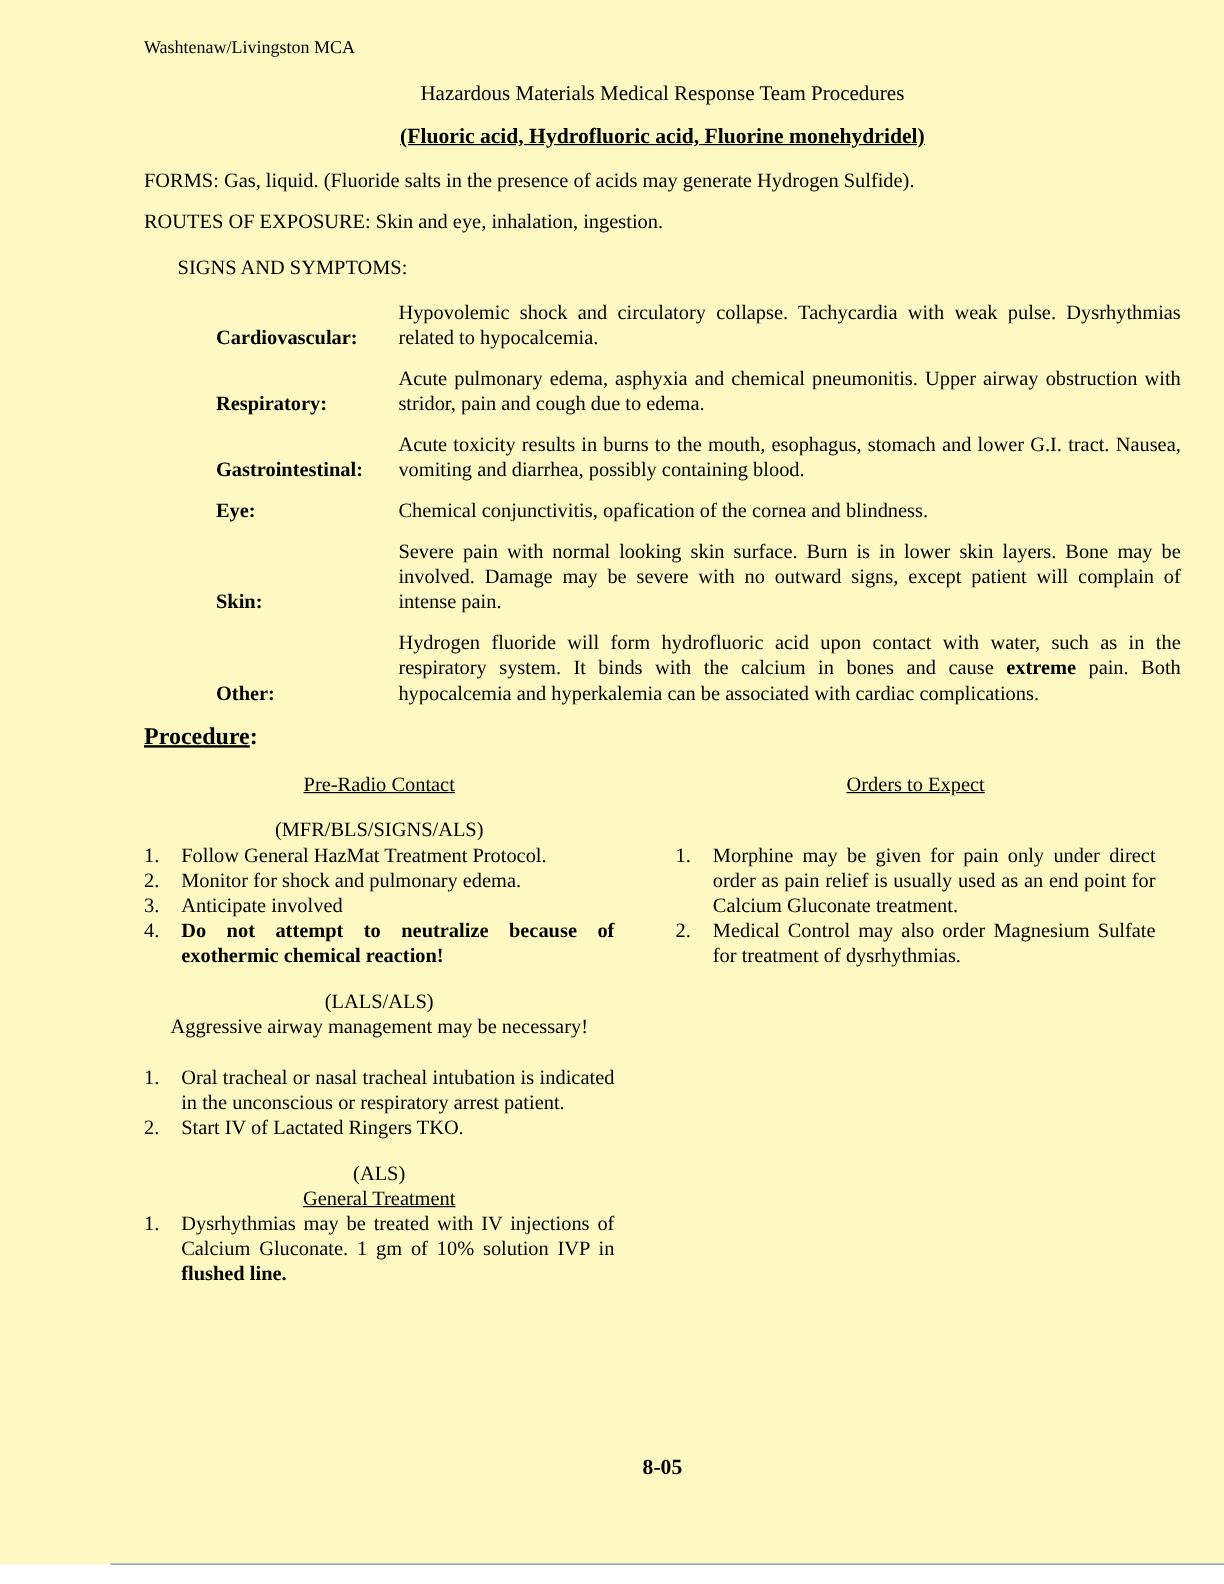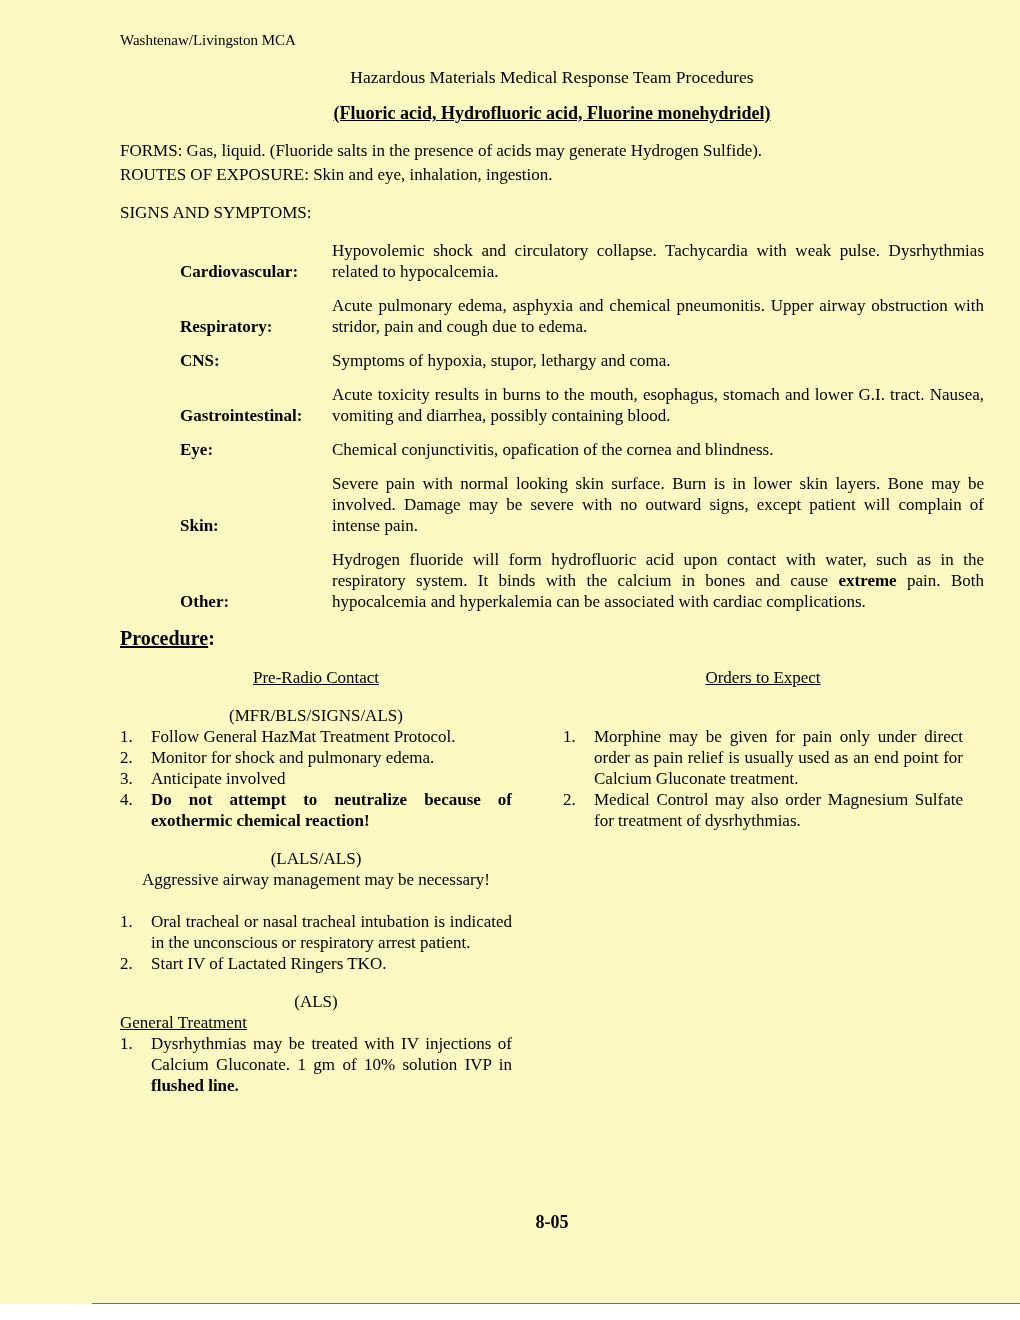--- a/index.html
+++ b/index.html
@@ -14,35 +14,35 @@
     line-height: 21px;
     overflow: hidden;
   }
   .content {
     padding: 30px 36px 0 120px;
   }
   .org-line { font-size: 15px; margin-bottom: 16px; }
   .doc-title { text-align: center; font-size: 17.5px; margin-bottom: 14px; }
   .chem-block { text-align: center; font-weight: bold; font-size: 18px; line-height: 22px; margin-bottom: 16px; }
   .u { text-decoration: underline; }
-  .forms-line { margin-bottom: 3px; }
+  .forms-line { margin-bottom: 13px; }
   .routes-line { margin-bottom: 17px; }
-  .signs-heading { margin-bottom: 17px; }
+  .signs-heading { margin-bottom: 17px; margin-left: 28px; }
   .signs-block { margin-left: 60px; }
   .sign-row { display: flex; margin-bottom: 13px; align-items: flex-end; }
   .sign-label { width: 152px; flex-shrink: 0; font-weight: bold; }
   .sign-text { width: 653px; text-align: justify; }
   .procedure-heading { font-weight: bold; font-size: 20px; margin: 16px 0 18px 0; }
   .columns { display: flex; }
   .col-left { width: 392px; margin-right: 51px; }
   .col-right { width: 400px; }
   .col-header { text-align: center; text-decoration: underline; margin-bottom: 17px; }
   .group-title { text-align: center; margin-top: 17px; }
   .group-note { text-align: center; }
-  .subtitle-u { text-decoration: underline; }
+  .subtitle-u { text-align: center; text-decoration: underline; }
   .li { display: flex; }
   .li .num { width: 31px; flex-shrink: 0; }
   .li .li-body { flex: 1; text-align: justify; }
   .li .li-body b { font-weight: bold; }
   .spacer { height: 21px; }
   .page-number {
     position: absolute;
     top: 1212px;
     left: 120px;
     width: 864px;
@@ -83,24 +83,20 @@
       <div class="sign-row">
         <div class="sign-label">Cardiovascular:</div>
         <div class="sign-text"><span>Hypovolemic shock and circulatory collapse. Tachycardia with weak pulse. Dysrhythmias related to hypocalcemia.</span><b></b><span></span></div>
       </div>
 
       <div class="sign-row">
         <div class="sign-label">Respiratory:</div>
         <div class="sign-text"><span>Acute pulmonary edema, asphyxia and chemical pneumonitis. Upper airway obstruction with stridor, pain and cough due to edema.</span><b></b><span></span></div>
       </div>
 
-      <div class="sign-row">
-        <div class="sign-label">CNS:</div>
-        <div class="sign-text"><span>Symptoms of hypoxia, stupor, lethargy and coma.</span><b></b><span></span></div>
-      </div>
 
       <div class="sign-row">
         <div class="sign-label">Gastrointestinal:</div>
         <div class="sign-text"><span>Acute toxicity results in burns to the mouth, esophagus, stomach and lower G.I. tract. Nausea, vomiting and diarrhea, possibly containing blood.</span><b></b><span></span></div>
       </div>
 
       <div class="sign-row">
         <div class="sign-label">Eye:</div>
         <div class="sign-text"><span>Chemical conjunctivitis, opafication of the cornea and blindness.</span><b></b><span></span></div>
       </div>

